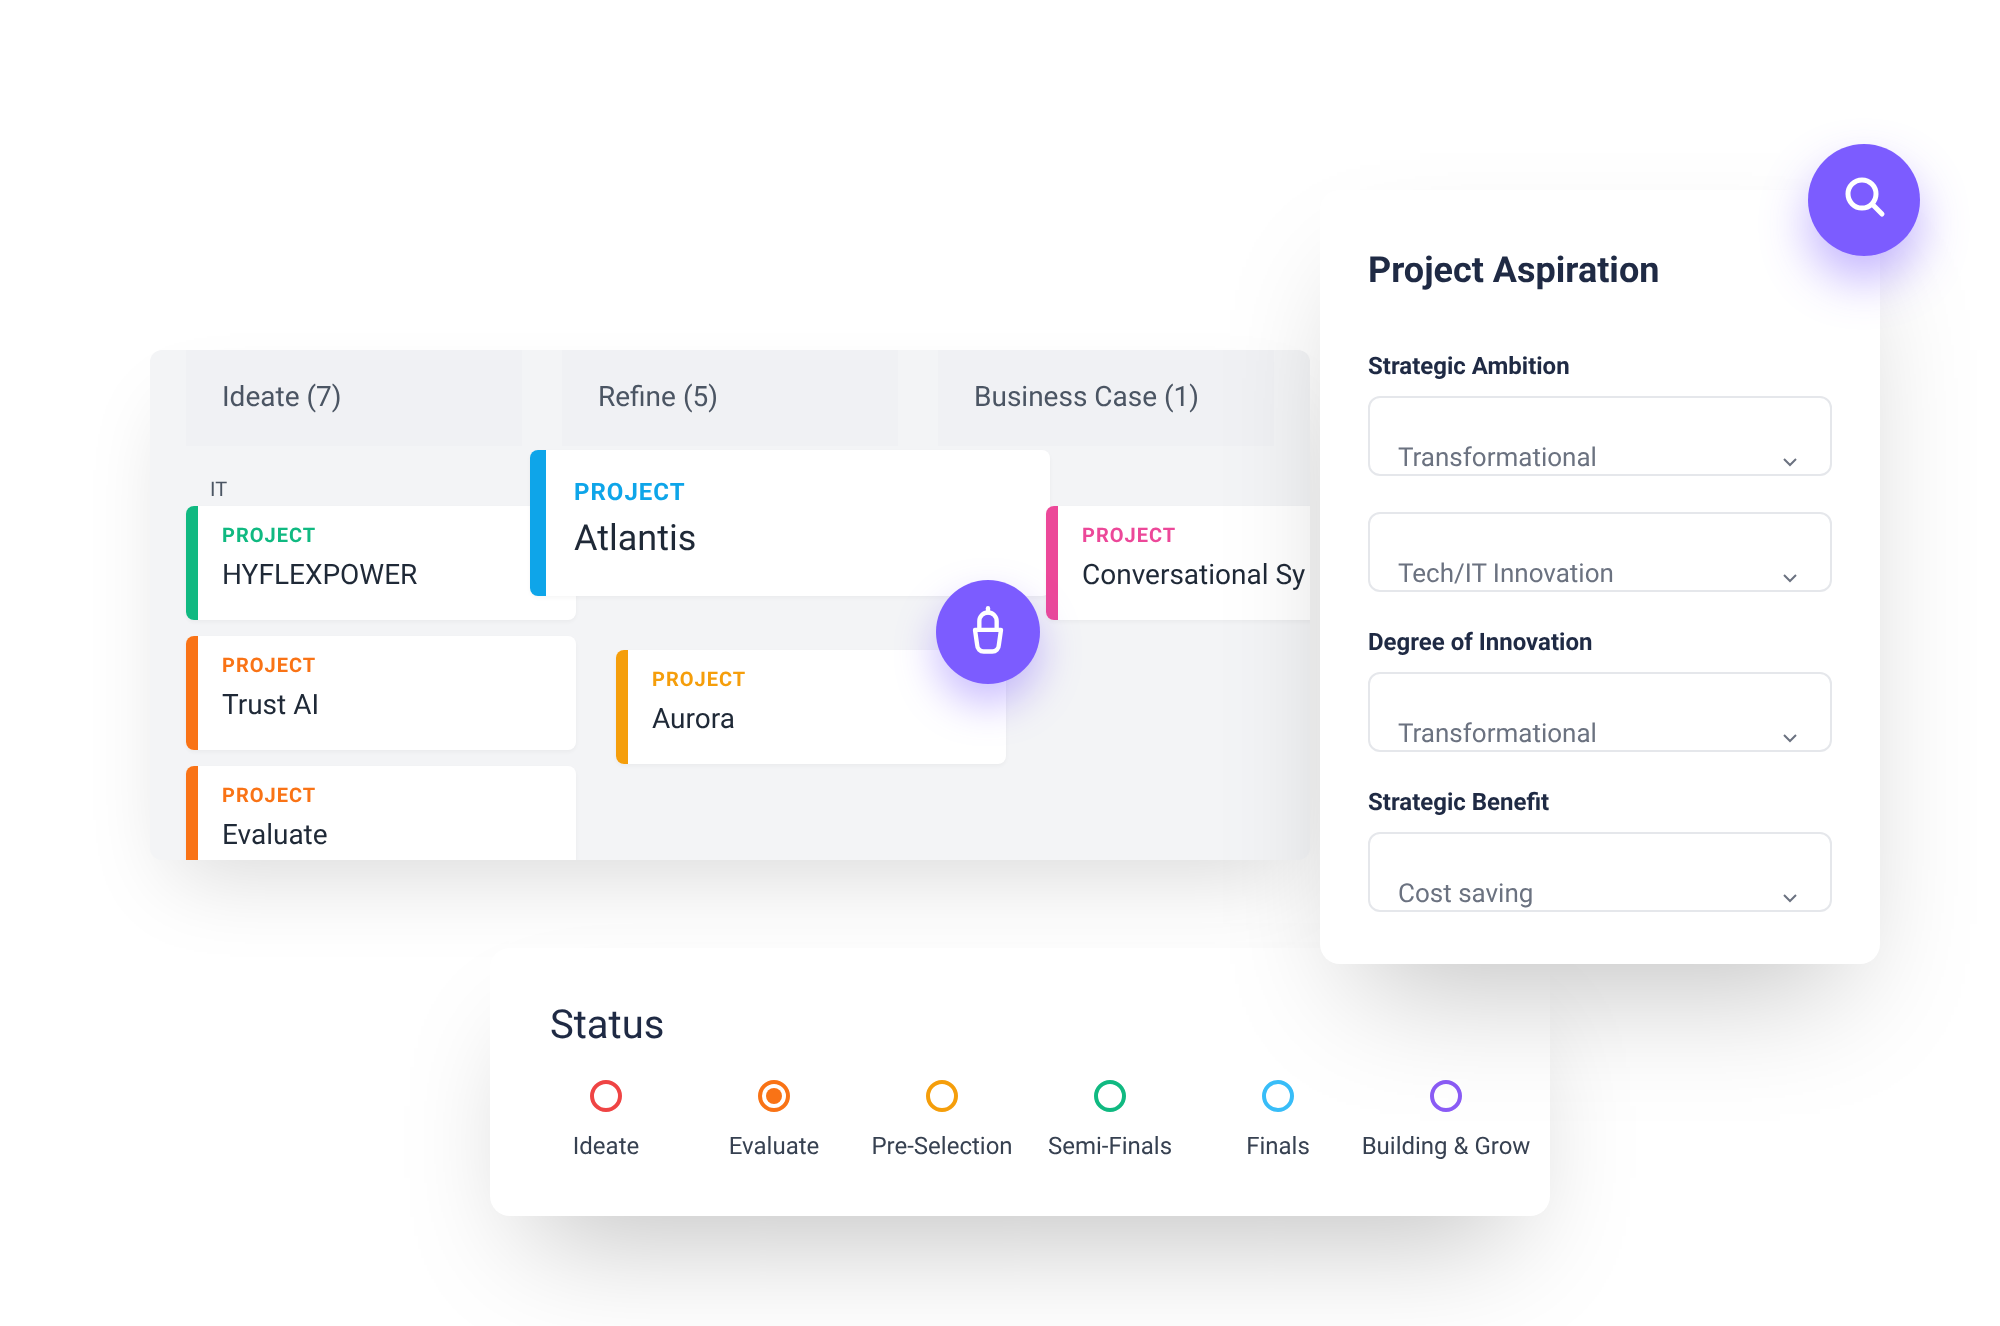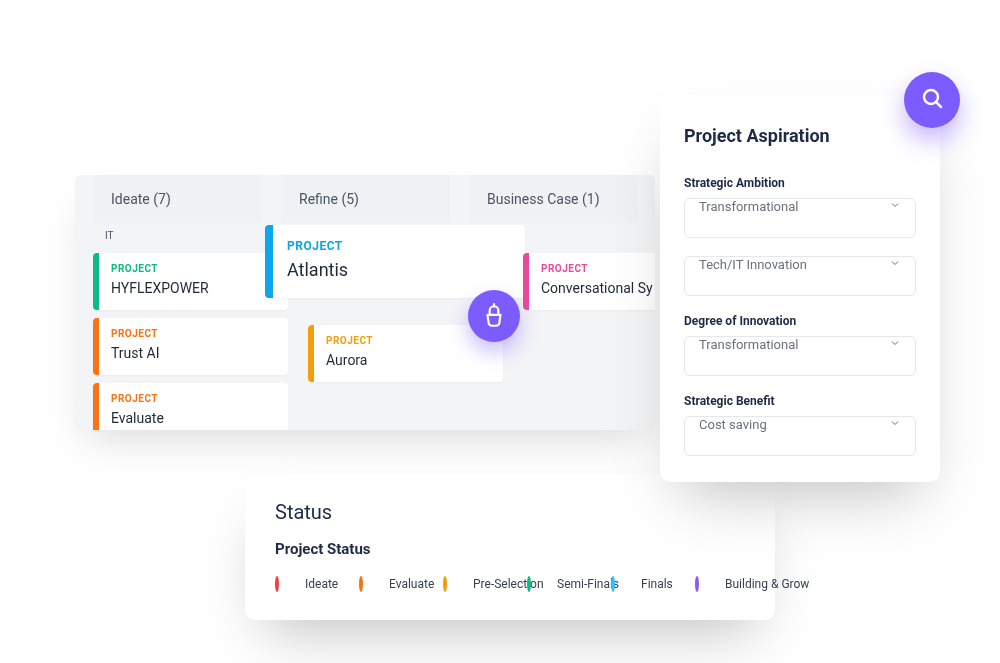--- a/index.html
+++ b/index.html
@@ -4,21 +4,21 @@
 <style>
   html,body{margin:0;padding:0;width:1000px;height:663px;font-family:-apple-system,BlinkMacSystemFont,"Segoe UI",Roboto,"Helvetica Neue",Arial,sans-serif;background:#fff;overflow:hidden}
   *{box-sizing:border-box}
   .stage{position:relative;width:1000px;height:663px}
 
   
   .board{position:absolute;left:75px;top:175px;width:580px;height:255px;background:#f3f4f6;border-radius:6px;box-shadow:0 20px 40px -12px rgba(0,0,0,.15);overflow:hidden}
   .board-cols{display:flex;gap:20px;padding:0 18px}
   .col{width:195px}
   .col-header{height:48px;display:flex;align-items:center;padding-left:18px;background:#f0f1f4;color:#4b5563;font-size:14px;margin-bottom:10px}
-  .truncated{position:absolute;left:30px;top:55px;font-size:10px;color:#4b5563}
+  .truncated{position:absolute;left:30px;top:65px;font-size:10px;color:#4b5563}
   .card{position:relative;background:#fff;border-radius:4px;padding:10px 14px 14px 18px;margin-bottom:8px;box-shadow:0 1px 2px rgba(0,0,0,.04)}
   .card .bar{position:absolute;left:0;top:0;bottom:0;width:6px;border-radius:4px 0 0 4px}
   .c-green .bar{background:#10b981}
   .c-orange .bar{background:#f97316}
   .c-blue .bar{background:#0ea5e9}
   .c-amber .bar{background:#f59e0b}
   .c-pink .bar{background:#ec4899}
   .card-tag{font-size:10px;font-weight:700;letter-spacing:.5px;margin-bottom:6px}
   .c-green .card-tag{color:#10b981}
   .c-orange .card-tag{color:#f97316}
@@ -31,35 +31,35 @@
   .card.big .card-title{font-size:18px}
 
   
   .pointer-badge{position:absolute;left:468px;top:290px;width:52px;height:52px;border-radius:50%;background:#7c5cff;display:flex;align-items:center;justify-content:center;box-shadow:0 10px 20px rgba(124,92,255,.4);z-index:3}
   .pointer-badge svg{width:26px;height:26px;stroke:#fff;fill:none;stroke-width:2;stroke-linecap:round;stroke-linejoin:round}
 
   
   .aspiration{position:absolute;right:60px;top:95px;width:280px;background:#fff;border-radius:10px;padding:30px 24px 26px 24px;box-shadow:0 30px 60px -20px rgba(0,0,0,.25);z-index:5}
   .asp-title{font-size:18px;font-weight:700;color:#1f2a44;margin-bottom:30px}
   .field-label{font-size:12px;font-weight:700;color:#1f2a44;margin-bottom:8px}
-  .select{height:40px;border:1px solid #e5e7eb;border-radius:6px;display:flex;align-items:flex-start;justify-content:space-between;padding:0 14px;color:#6b7280;font-size:13px;margin-bottom:18px;cursor:pointer}
+  .select{height:40px;border:1px solid #e5e7eb;border-radius:6px;display:flex;align-items:flex-end;justify-content:space-between;padding:0 14px;color:#6b7280;font-size:13px;margin-bottom:18px;cursor:pointer}
   .select:last-child{margin-bottom:0}
   .chev{width:12px;height:12px;color:#6b7280}
   .chev svg{width:12px;height:12px;stroke:currentColor;fill:none;stroke-width:2}
 
   
   .search-fab{position:absolute;right:40px;top:72px;width:56px;height:56px;border-radius:50%;background:#7c5cff;display:flex;align-items:center;justify-content:center;box-shadow:0 12px 24px rgba(124,92,255,.45);z-index:6;cursor:pointer}
   .search-fab svg{width:24px;height:24px;stroke:#fff;fill:none;stroke-width:2.5;stroke-linecap:round}
 
   
   .status{position:absolute;left:245px;top:474px;width:530px;background:#fff;border-radius:10px;padding:26px 28px 28px 30px;box-shadow:0 30px 60px -20px rgba(0,0,0,.25);z-index:2}
   .status-title{font-size:20px;color:#1f2a44;margin-bottom:16px}
   .status-sub{font-size:15px;font-weight:700;color:#1f2a44;margin-bottom:18px}
   .status-row{display:flex;gap:28px;align-items:flex-start}
-  .stat{display:flex;flex-direction:row;align-items:center;gap:26px;min-width:56px}
+  .stat{display:flex;flex-direction:column;align-items:center;gap:10px;min-width:56px}
   .ring{width:16px;height:16px;border-radius:50%;border:2px solid;position:relative}
   .ring.filled::after{content:"";position:absolute;inset:2px;border-radius:50%;background:currentColor}
   .stat-label{font-size:12px;color:#374151;white-space:nowrap}
 </style>
 </head>
 <body>
 
 <div class="stage">
 
   <div class="board">
@@ -166,21 +166,20 @@
     <span>
       <svg viewBox="0 0 24 24">
           <circle cx="11" cy="11" r="7"></circle>
           <line x1="21" y1="21" x2="16.65" y2="16.65"></line>
         </svg>
     </span>
   </div>
 
   <div class="status">
     <div class="status-title">Status</div>
-    <div class="status-sub">Project Status</div>
     <div class="status-row" id="status-row">
         <div class="stat">
           <div class="ring" style="border-color: rgb(239, 68, 68); color: rgb(239, 68, 68);"></div>
           <div class="stat-label">Ideate</div>
         </div>
         <div class="stat">
           <div class="ring filled" style="border-color: rgb(249, 115, 22); color: rgb(249, 115, 22);"></div>
           <div class="stat-label">Evaluate</div>
         </div>
         <div class="stat">

